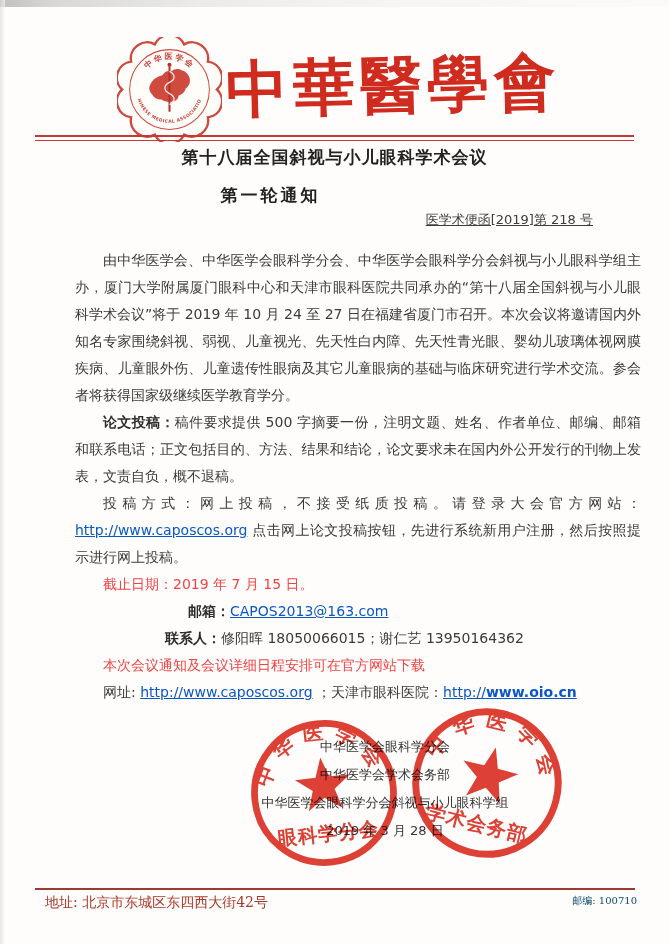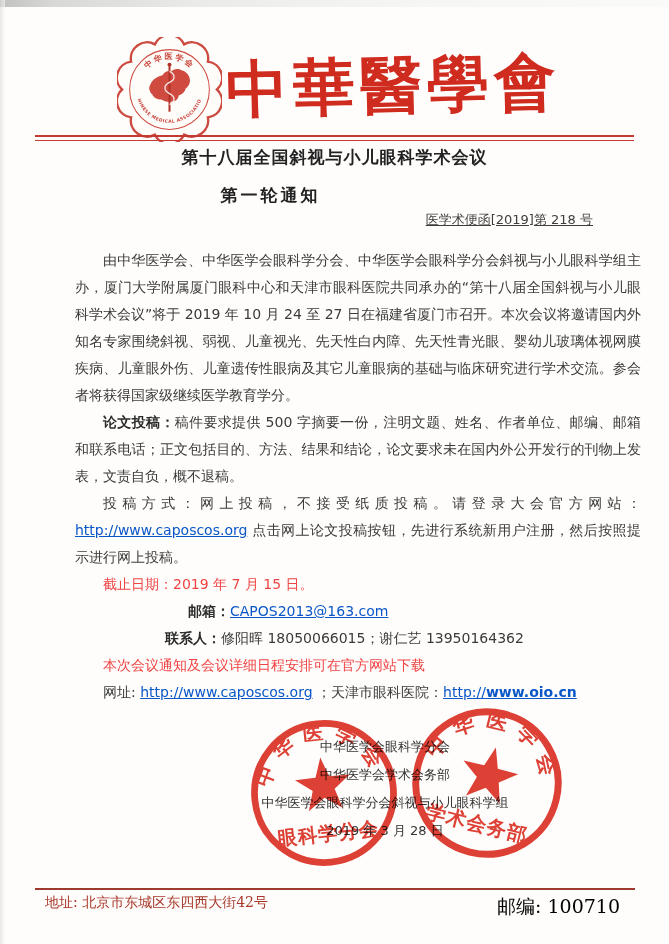--- a/index.html
+++ b/index.html
@@ -41,22 +41,22 @@
         font-size:13px;line-height:28px;color:#333;}
   .sign-block div{margin:0;}
   .seal{position:absolute;mix-blend-mode:multiply;opacity:.92;}
   .seal.left{left:242px;top:711px;}
   .seal.right{left:403px;top:699px;}
 
   
   .footer-rule{position:absolute;left:35px;top:888px;width:600px;border-top:2px solid #9c3a2e;}
   .footer-address{position:absolute;left:45px;top:894px;font-family:"DejaVu Serif",serif;
         font-size:14px;color:#a8382a;}
-  .footer-postal{position:absolute;right:49px;top:894px;font-family:"DejaVu Serif",serif;
-        font-size:19px;color:#000000;}
+  .footer-postal{position:absolute;right:32px;top:894px;font-family:"DejaVu Serif",serif;
+        font-size:10px;color:#0c4a6e;}
 </style>
 </head>
 <body>
 
 <div class="page">
 
   <div class="scan-top"></div>
   <div class="scan-left"></div>
 
   <svg class="logo" viewBox="0 0 104 104">

